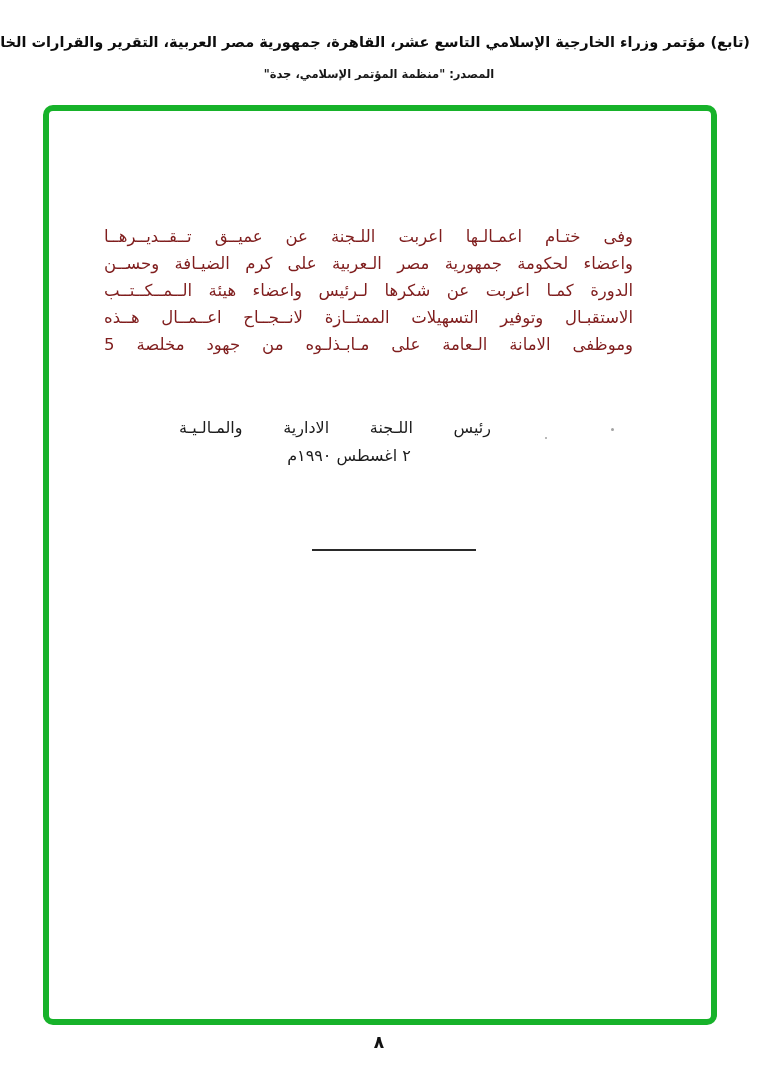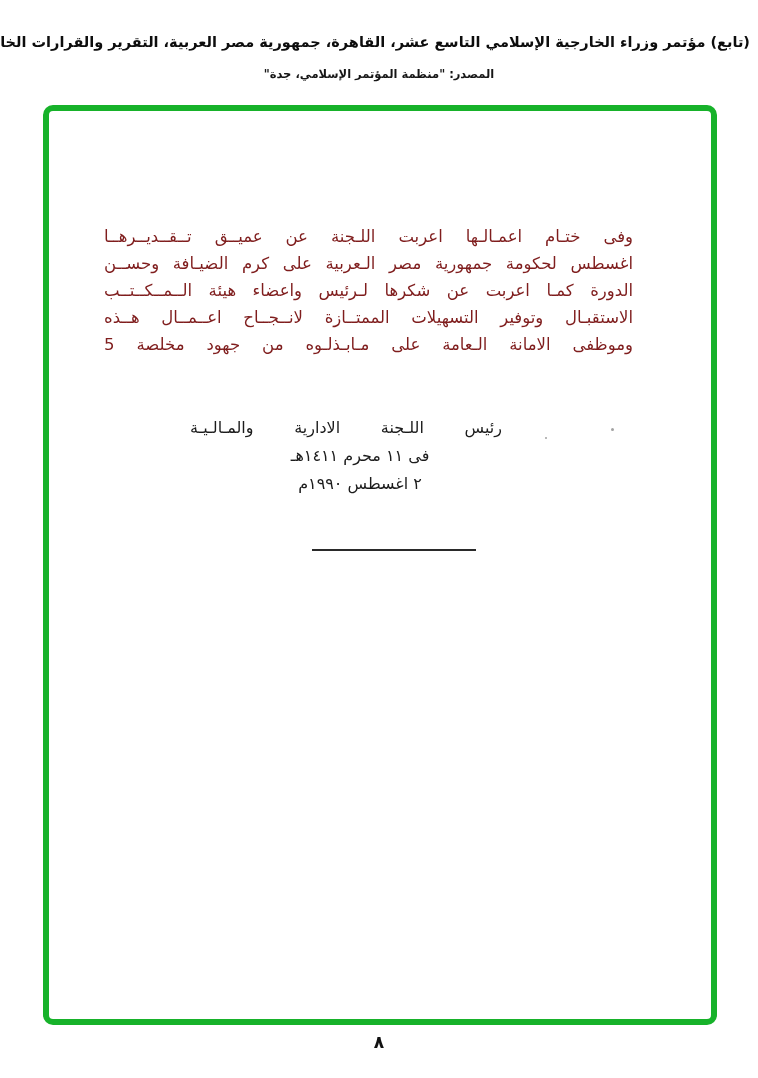--- a/index.html
+++ b/index.html
@@ -63,21 +63,21 @@
     line-height: 27px;
   }
   .para-line {
     text-align: justify;
     text-align-last: justify;
     white-space: normal;
   }
   
   .signature {
     position: absolute;
-    left: 190px;
+    left: 179px;
     top: 414px;
     width: 312px;
     direction: rtl;
     color: #1c1c1c;
     font-size: 16px;
     line-height: 28px;
   }
   .sig-title {
     text-align: justify;
     text-align-last: justify;
@@ -125,29 +125,28 @@
 <div class="page">
 
   <div class="header-line1">(تابع) مؤتمر وزراء الخارجية الإسلامي التاسع عشر، القاهرة، جمهورية مصر العربية، التقرير والقرارات الخاصة بالشؤون الإدارية والمالية</div>
 
   <div class="header-line2">المصدر:  "منظمة المؤتمر الإسلامي، جدة"</div>
 
   <div class="green-frame"></div>
 
   <div class="body-paragraph">
     <div class="para-line">وفى ختـام اعمـالـها اعربت اللـجنة عن عميــق تــقــديــرهــا</div>
-    <div class="para-line">اغسطس لحكومة جمهورية مصر الـعربية على كرم الضيـافة وحســن</div>
+    <div class="para-line">واعضاء لحكومة جمهورية مصر الـعربية على كرم الضيـافة وحســن</div>
     <div class="para-line">الدورة كمـا اعربت عن شكرها لـرئيس واعضاء هيئة الــمــكــتــب</div>
     <div class="para-line">الاستقبـال وتوفير التسهيلات الممتــازة لانــجــاح اعــمــال هــذه</div>
     <div class="para-line">وموظفى الامانة الـعامة على مـابـذلـوه من جهود مخلصة 5</div>
   </div>
 
   <div class="signature">
     <div class="sig-title">رئيس اللـجنة الادارية والمـالـيـة</div>
-    <div class="sig-date">فى ١١ محرم ١٤١١هـ</div>
     <div class="sig-date">٢ اغسطس ١٩٩٠م</div>
   </div>
 
   <div class="sig-rule"></div>
 
   <div class="speck speck-1"></div>
   <div class="speck speck-2"></div>
 
   <div class="page-number">٨</div>
 

